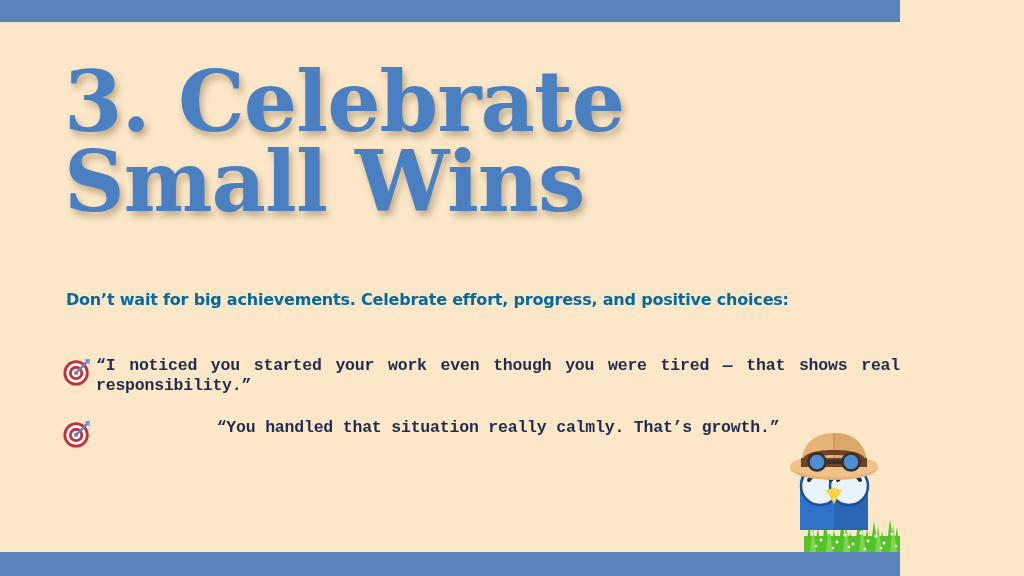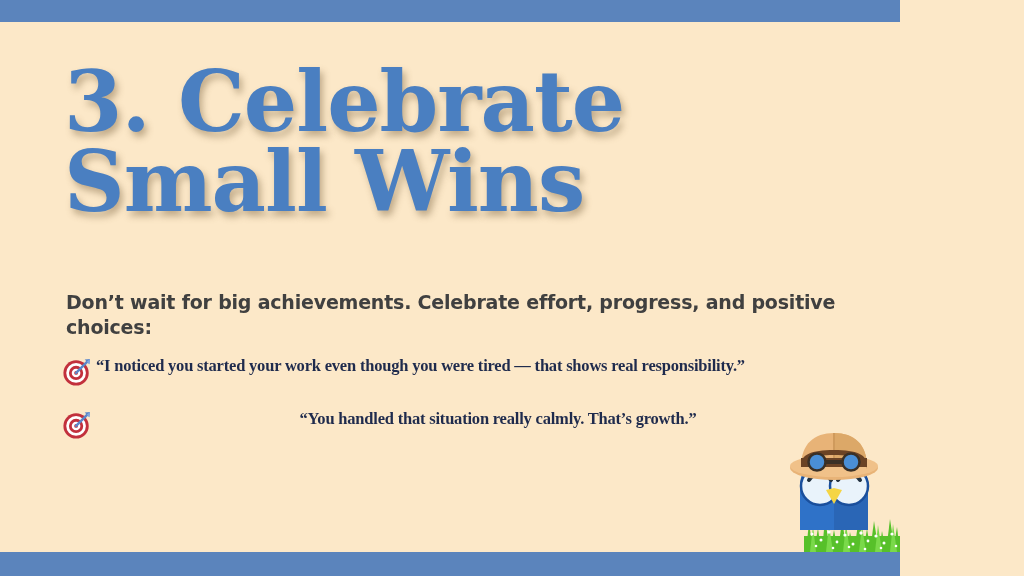--- a/index.html
+++ b/index.html
@@ -60,23 +60,23 @@
 
   
   #subtitle {
     position: absolute;
     left: 66px;
     top: 290px;
     width: 830px;
     z-index: 3;
     font-family: "DejaVu Sans", "Liberation Sans", sans-serif;
     font-weight: 700;
-    font-size: 19px;
+    font-size: 16px;
     line-height: 1.3;
-    color: #404040;
+    color: #0369a1;
     letter-spacing: -0.2px;
   }
 
   
   #bullets {
     position: absolute;
     left: 62px;
     top: 356px;
     width: 838px;
     z-index: 3;
@@ -90,21 +90,21 @@
   .bullet-icon {
     flex: 0 0 auto;
     width: 30px;
     height: 30px;
     margin-right: 4px;
     margin-top: 1px;
     position: relative;
   }
   .bullet-text {
     flex: 1 1 auto;
-    font-family: Liberation Serif, serif;
+    font-family: Liberation Mono, monospace;
     font-weight: 700;
     font-size: 16.5px;
     line-height: 1.22;
     color: #1f2b4d;
     letter-spacing: -0.2px;
     text-align: justify;
   }
   .bullet-text.nojustify {
     text-align: center;
   }

